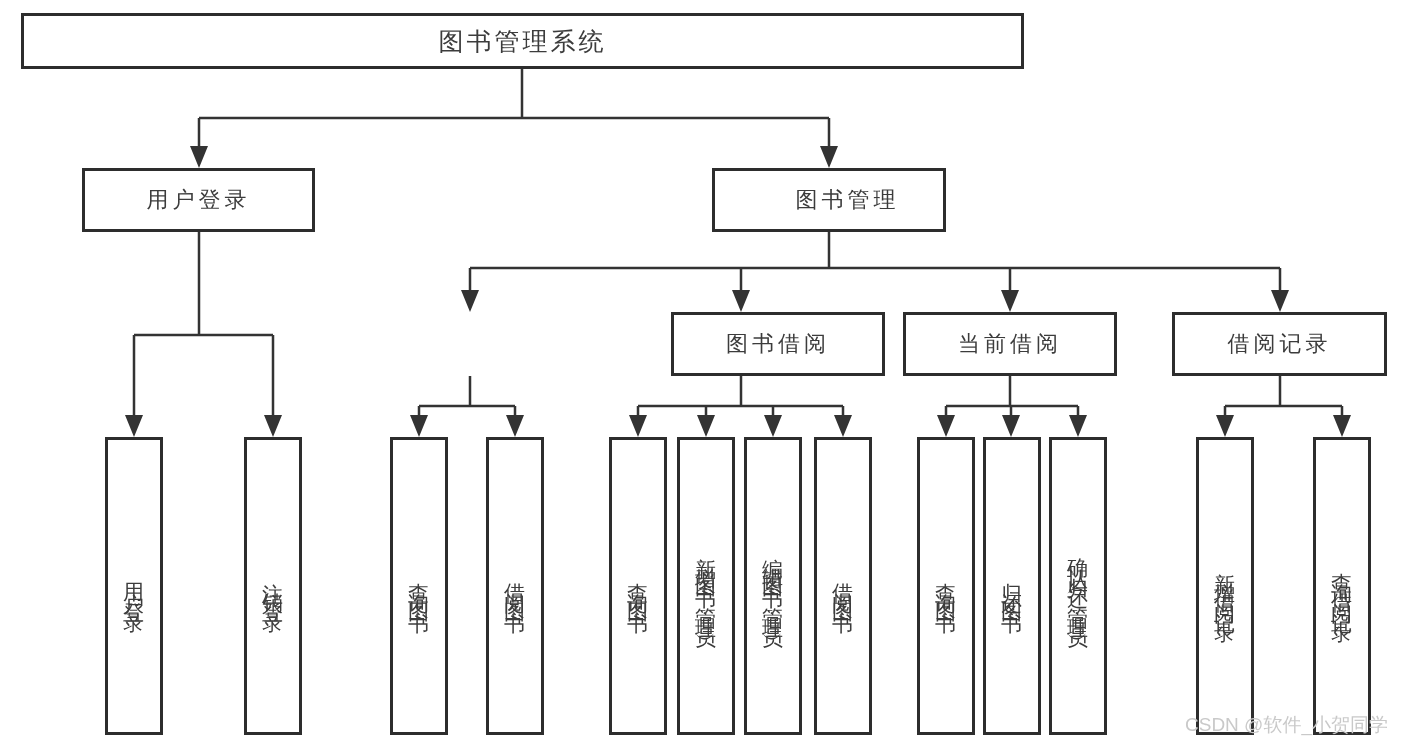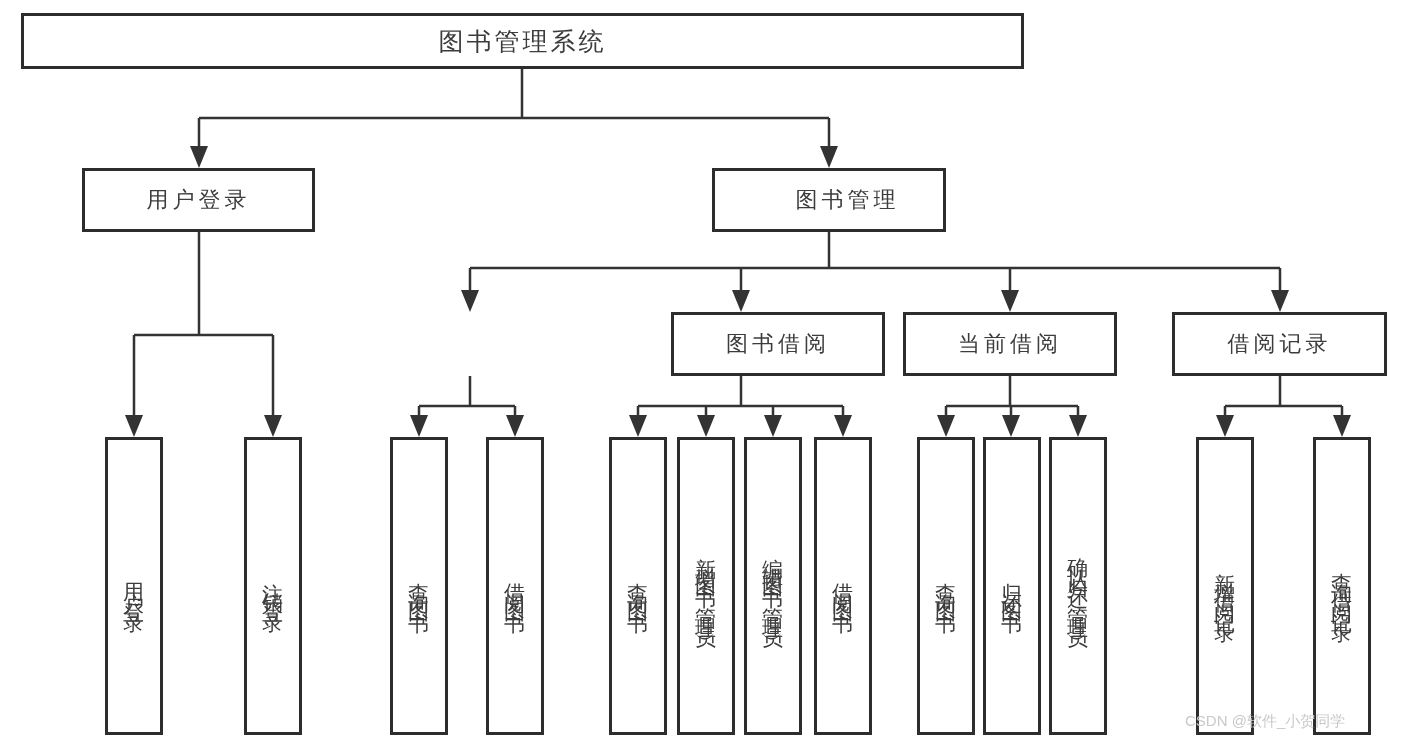--- a/index.html
+++ b/index.html
@@ -55,21 +55,21 @@
     color: var(--text);
     font-size: 21px;
     letter-spacing: 10px;
     line-height: 1;
     max-height: 100%;
     white-space: nowrap;
   }
   .watermark {
     position: absolute;
     left: 1185px; top: 712px;
-    font-size: 15px;
+    font-size: 19px;
     color: var(--watermark);
     white-space: nowrap;
     z-index: 5;
   }
 </style>
 </head>
 <body>
 
 <div class="canvas">
 

